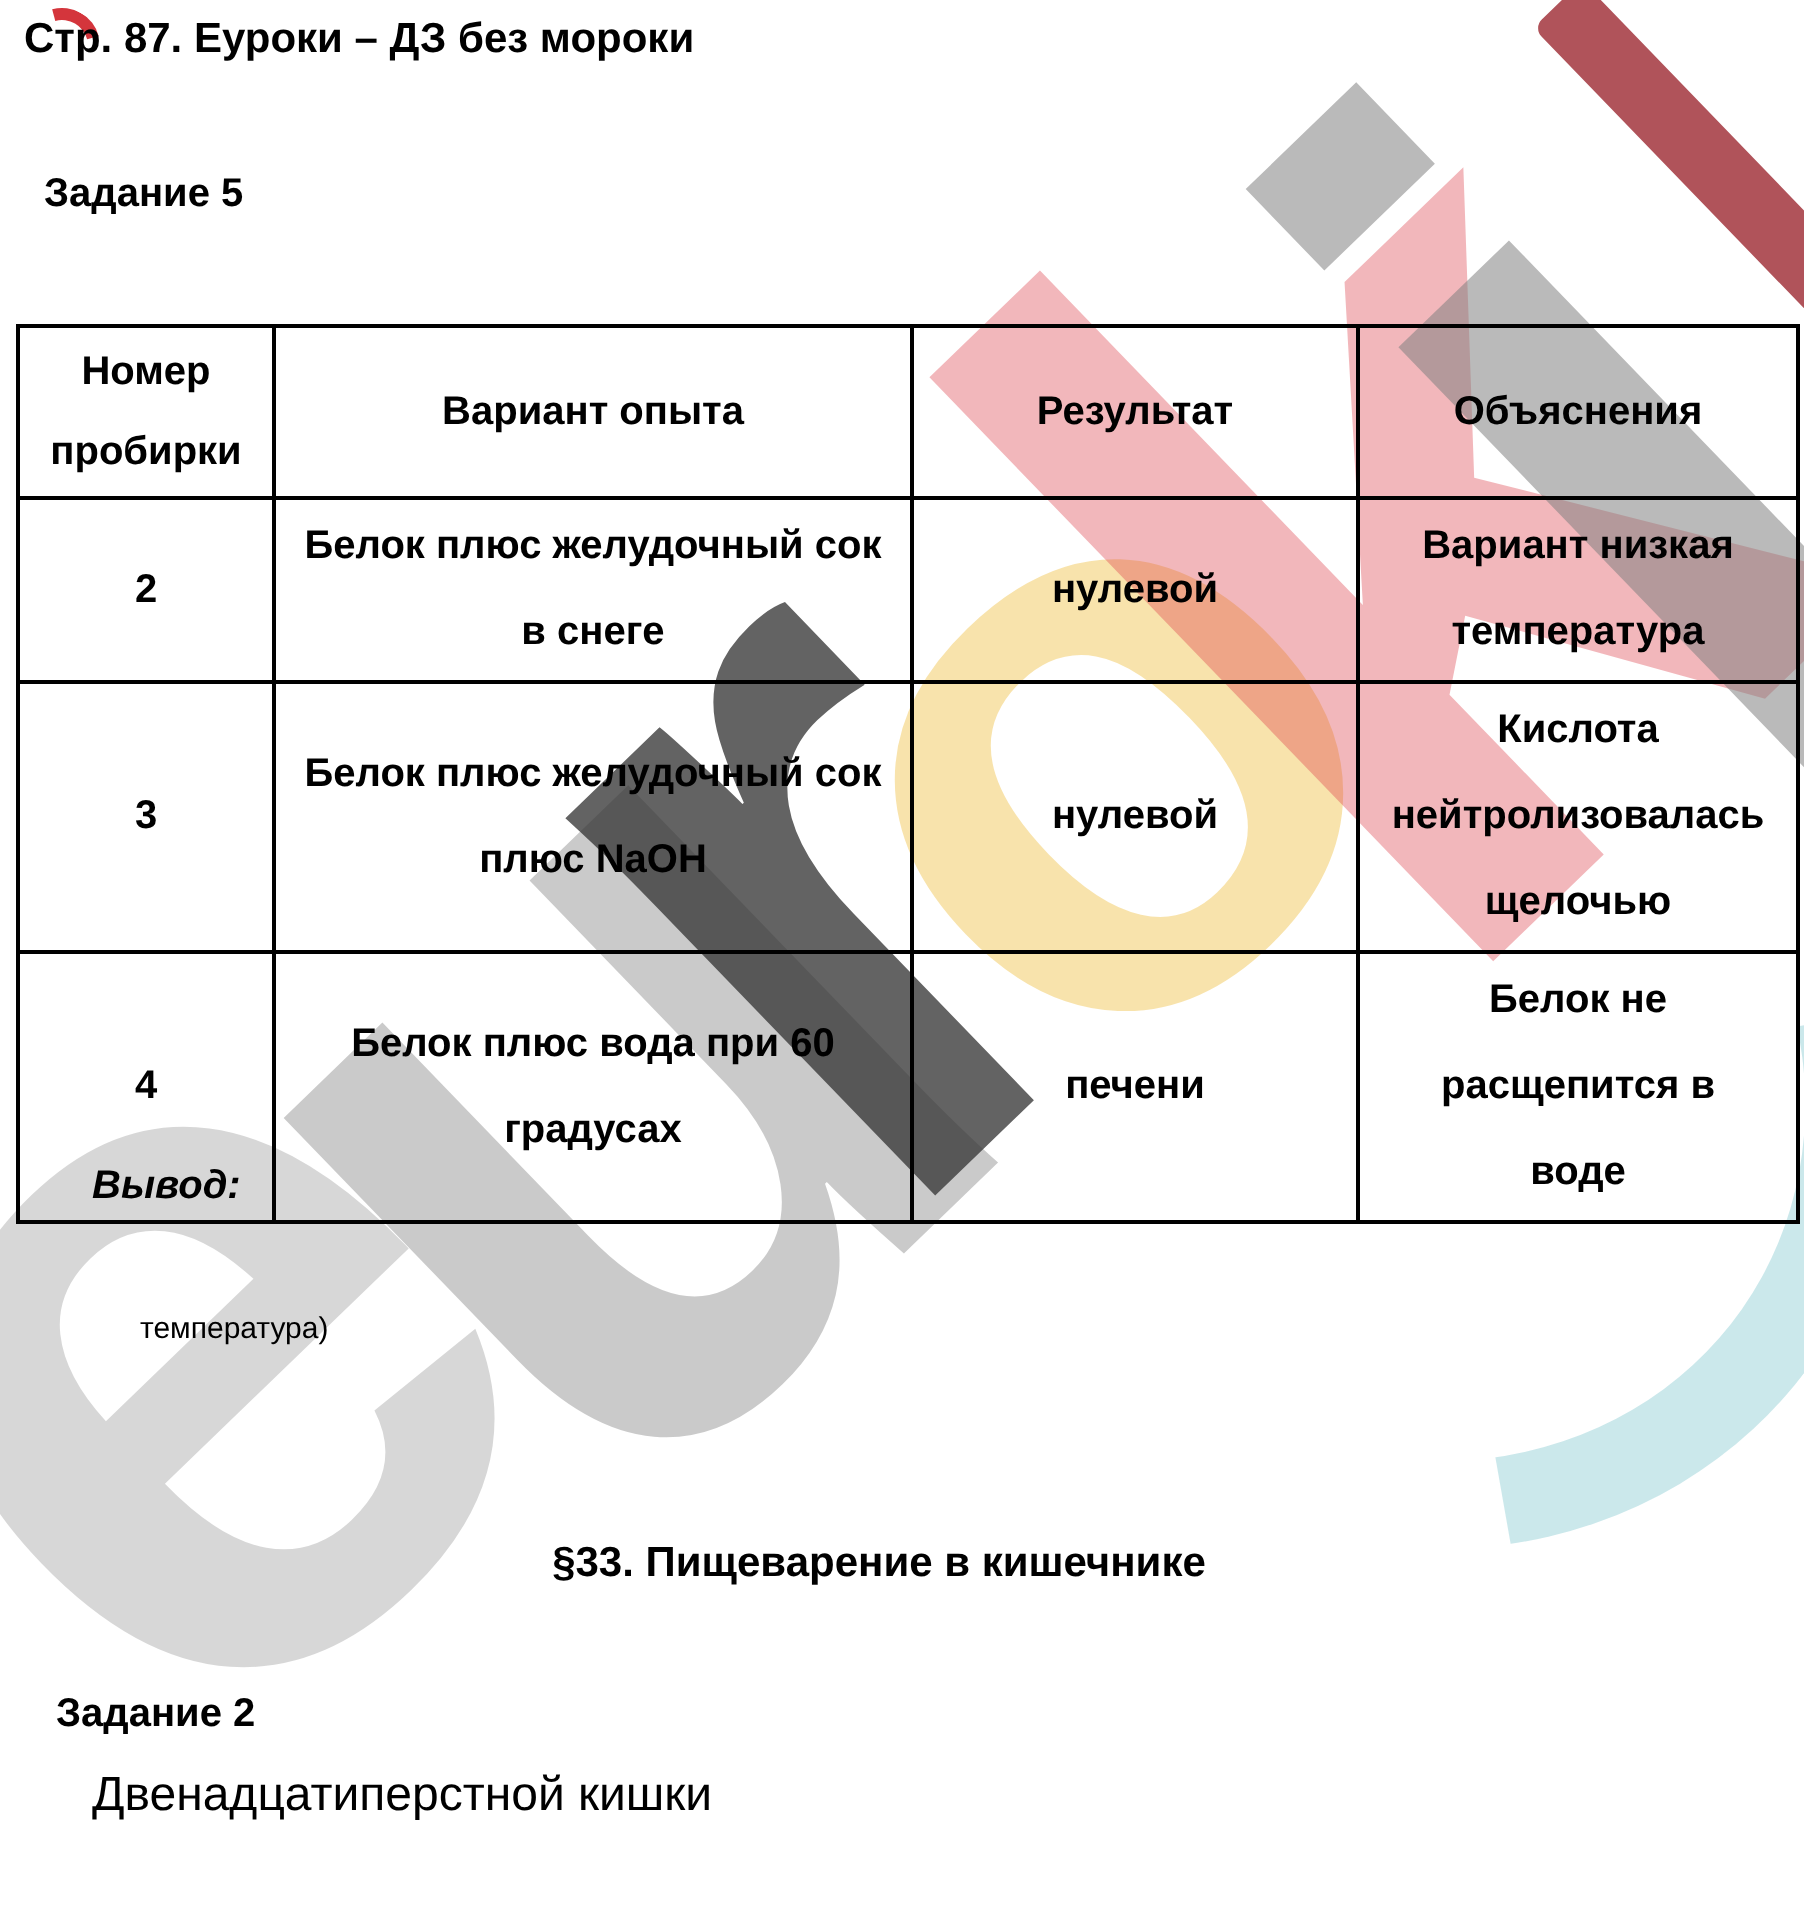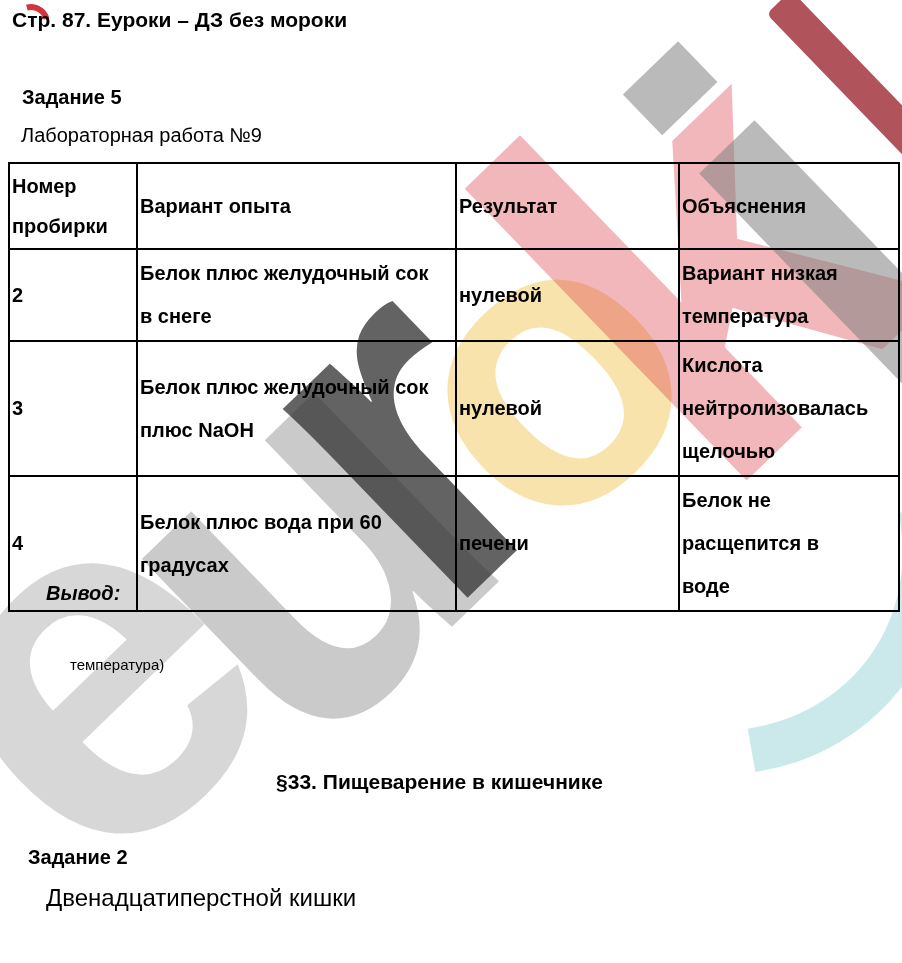--- a/index.html
+++ b/index.html
@@ -38,21 +38,21 @@
   #content { position:absolute; inset:0; z-index:1;padding-left:34px; }
   .abs { position:absolute; }
   .page-header { left:12px; top:8px; font-size:21px; font-weight:bold; }
   .task5-title { left:22px; top:86px; font-size:20px; font-weight:bold; }
   .task5-sub   { left:21px; top:124px; font-size:20px; }
   table.lab {
     position:absolute; left:8px; top:162px; width:890px;
     border-collapse:collapse; table-layout:fixed;
   }
   table.lab th, table.lab td {
-    border:2px solid #000; text-align:left; vertical-align:middle;
+    border:2px solid #000; text-align:center; vertical-align:middle;
     font-size:20px; padding:2px; white-space:pre-line; overflow:hidden;
   }
   table.lab th { font-weight:bold; line-height:40px; }
   table.lab td { line-height:43px;font-weight:bold; }
   td.num { font-weight:bold; }
   tr.hdr  { height:72px; }
   tr.row1 { height:81px; }
   tr.row2 { height:113px; }
   tr.row3 { height:112px; }
   col.c1 { width:128px; } col.c2 { width:319px; }
@@ -86,21 +86,20 @@
     <div class="wm-swoosh" style="color: rgba(160, 214, 219, 0.55);"></div>
     <div class="wm-corner-arc" style="color: rgb(212, 53, 60);"></div>
     <div class="wm-corner-band" style="background: rgba(150, 25, 35, 0.75);"></div>
   </div>
 
   <div id="content">
 
     <h1 class="abs page-header" style="margin:0">Стр. 87. Еуроки – ДЗ без мороки</h1>
 
     <div class="abs task5-title">Задание 5</div>
-    <div class="abs task5-sub">Лабораторная работа №9</div>
 
     <table class="lab">
       <colgroup>
           <col class="c1">
           <col class="c2">
           <col class="c3">
           <col class="c4">
         </colgroup>
       <tbody>
           <tr class="hdr">

